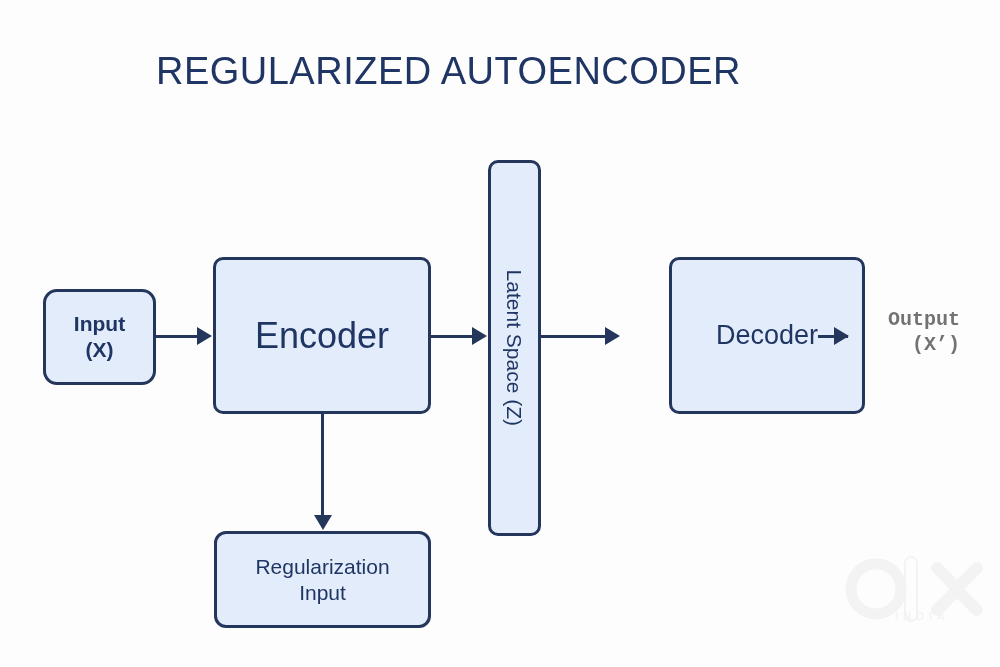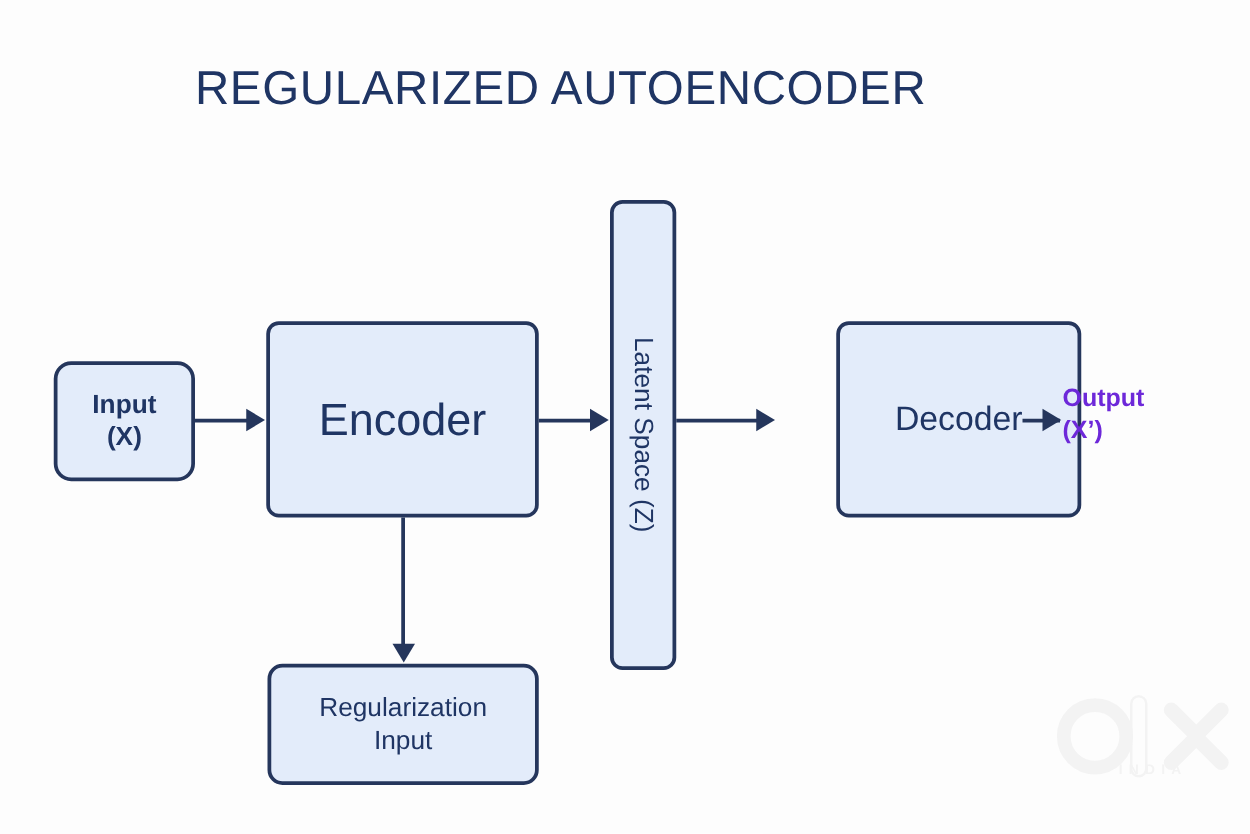--- a/index.html
+++ b/index.html
@@ -97,24 +97,25 @@
     width: 217px;
     height: 97px;
     border-radius: 12px;
     font-size: 21px;
     font-weight: normal;
   }
 
   
   .text-label {
     position: absolute;
-    color: #6d28d9;
+    color: #737373;
     font-weight: bold;
-    text-align: left;
+    text-align: right;
     line-height: 1.25;
+    font-family: Liberation Mono, monospace;
   }
   .label-output {
     left: 850px;
     top: 307px;
     width: 110px;
     font-size: 20px;
   }
 
   
   .conn {

